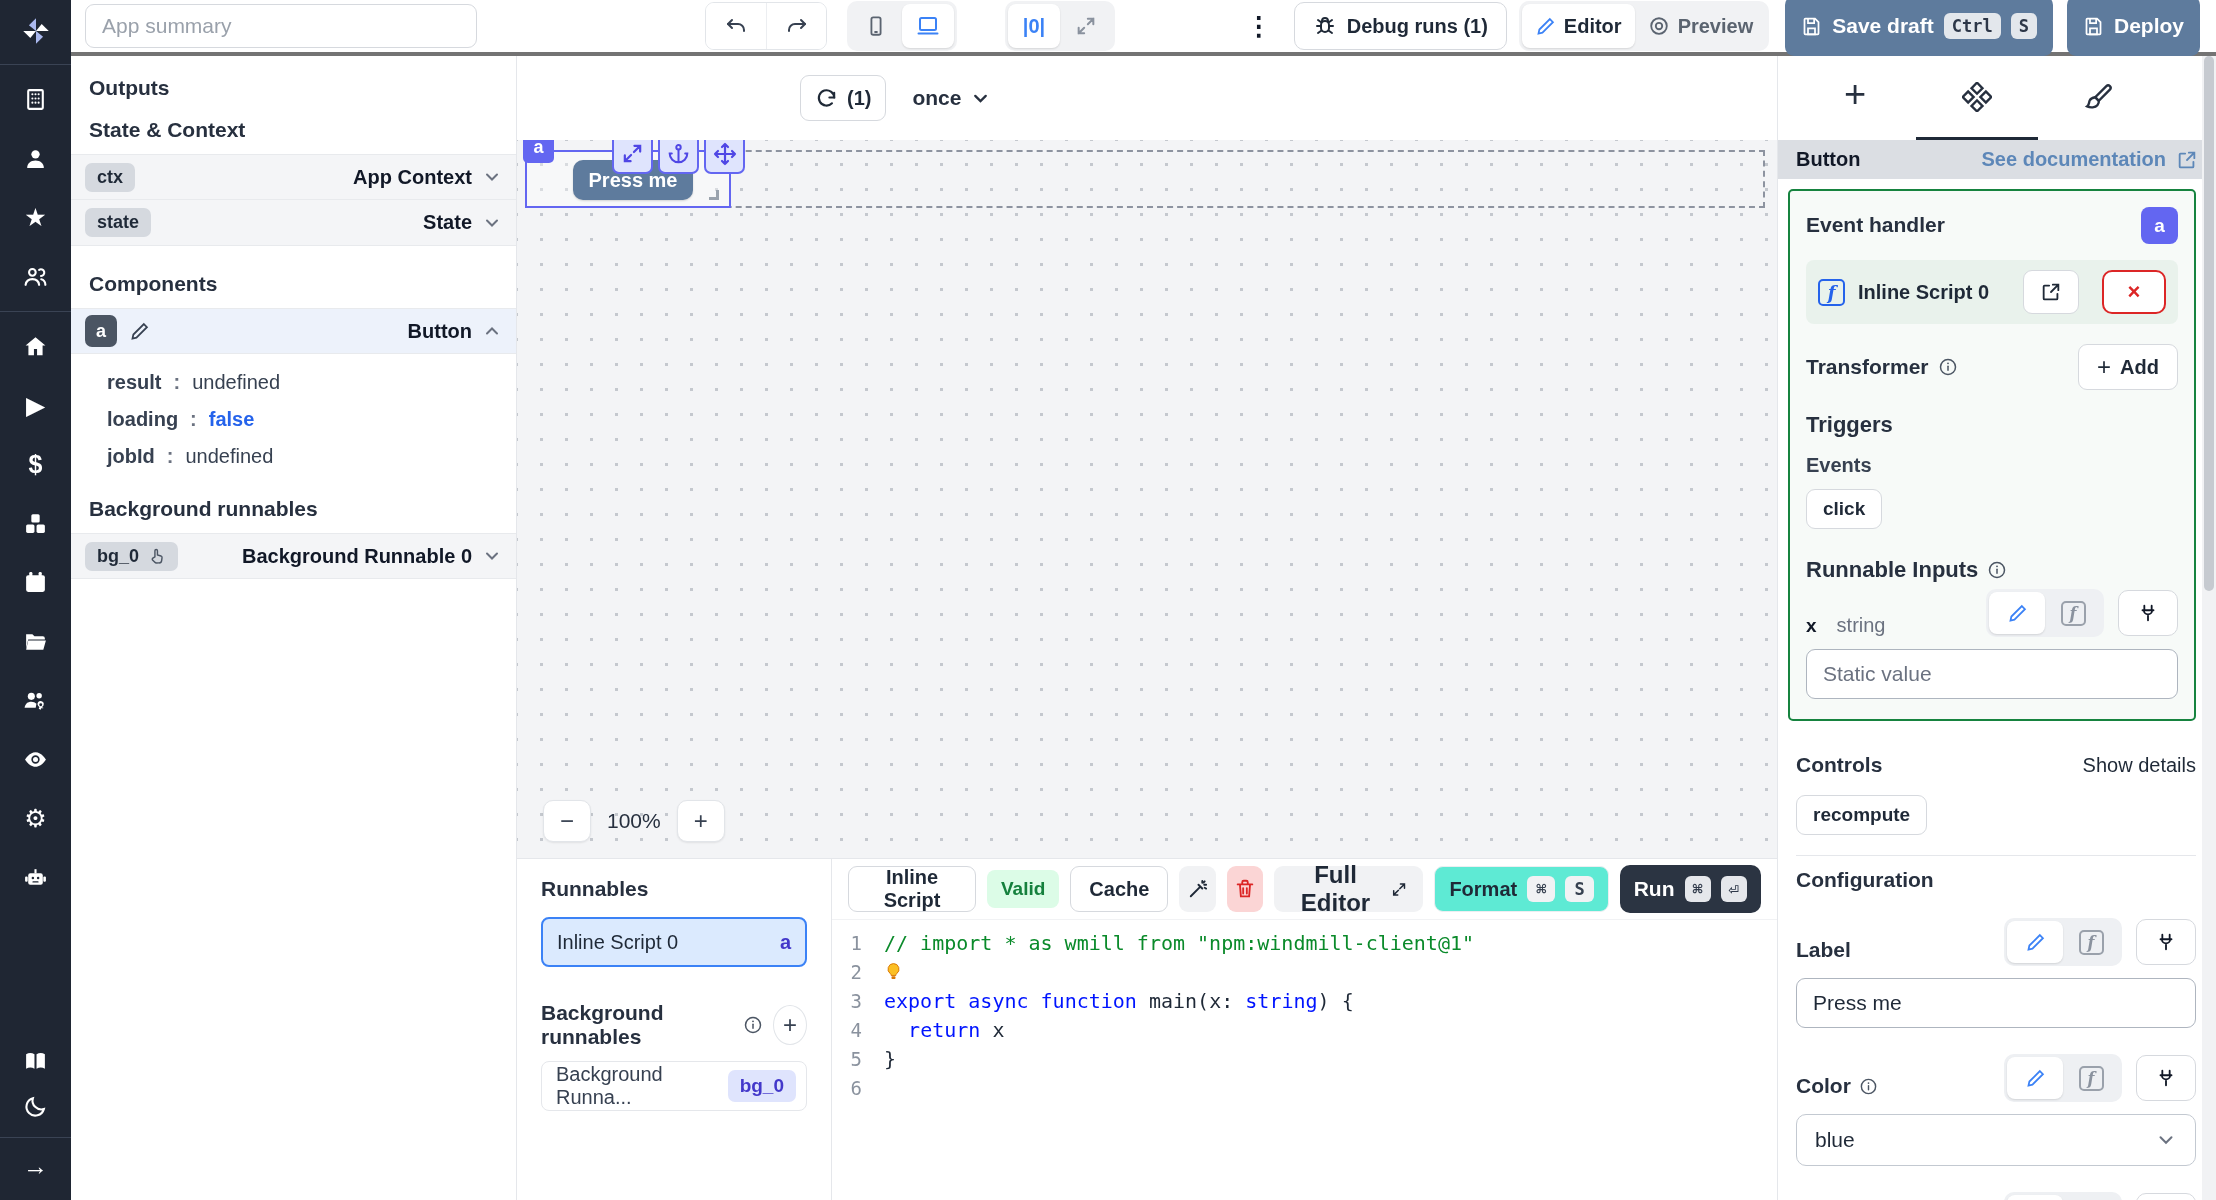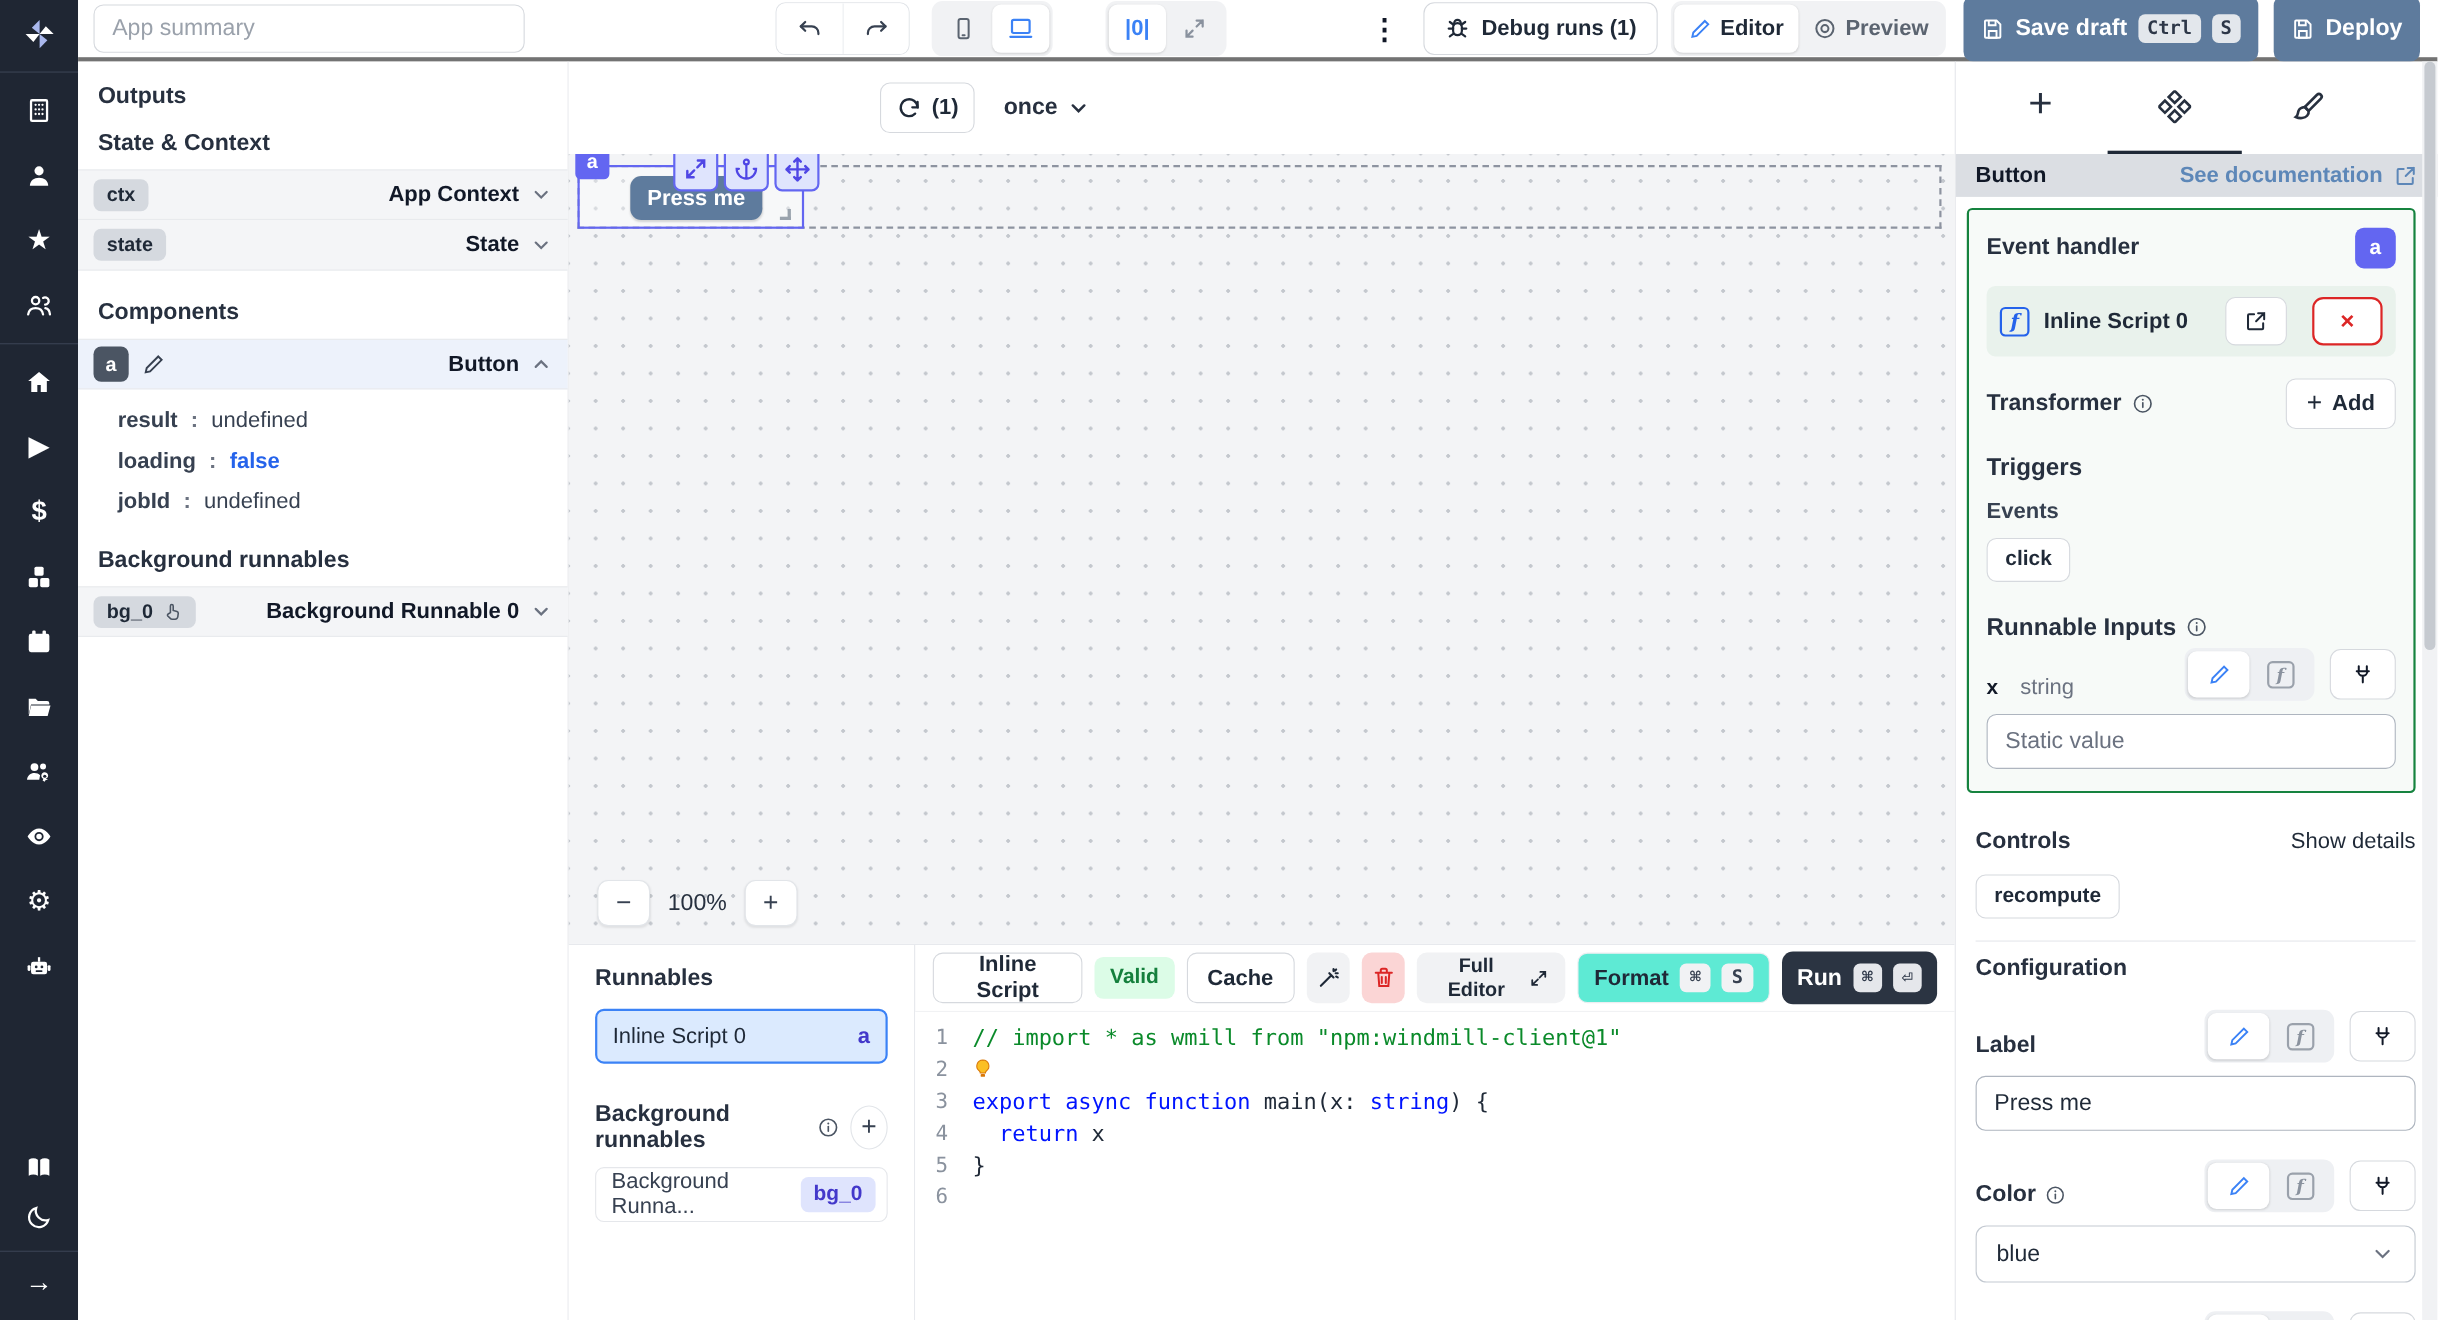--- a/index.html
+++ b/index.html
@@ -97,21 +97,21 @@
   .bg-item { margin-top:12px; display:flex; align-items:center; height:50px; border:1px solid #e5e7eb; border-radius:8px; padding:0 10px 0 14px; font-size:20px; color:#374151; cursor:pointer; }
   .bg-badge { background:#dfe4fd; color:#4338ca; font-weight:700; font-size:19px; border-radius:7px; padding:5px 12px; }
 
   .editor { flex:1; display:flex; flex-direction:column; min-width:0; }
   .ed-toolbar { height:60px; display:flex; align-items:center; gap:11px; padding:0 16px; flex-shrink:0; }
   .ed-name { border:1px solid #d6d9de; border-radius:9px; height:46px; display:flex; align-items:center; padding:0 18px; font-size:20px; font-weight:600; color:#1f2937; background:#fff; cursor:pointer; }
   .valid { background:#dcfce7; color:#15803d; font-weight:700; font-size:19px; border-radius:8px; padding:8px 14px; }
   .icon-chip { width:46px; height:46px; border-radius:9px; display:flex; align-items:center; justify-content:center; cursor:pointer; border:none; }
   .icon-chip.gray { background:#f1f2f4; color:#1f2937; }
   .icon-chip.red { background:#fbd5d5; color:#dc2626; }
-  .gray-btn { background:#f1f2f4; border:none; border-radius:9px; height:46px; display:flex; align-items:center; gap:10px; padding:0 16px; font-size:18px; font-weight:600; color:#1f2937; cursor:pointer; font-family:inherit; }
+  .gray-btn { background:#f1f2f4; border:none; border-radius:9px; height:46px; display:flex; align-items:center; gap:10px; padding:0 16px; font-size:24px; font-weight:600; color:#1f2937; cursor:pointer; font-family:inherit; }
   .format-btn { background:#5eead4; border:1px solid #eceef1; border-radius:9px; height:46px; display:flex; align-items:center; gap:10px; padding:0 14px; font-size:20px; font-weight:600; color:#1f2937; cursor:pointer; font-family:inherit; }
   .kbd-lt { background:#f1f2f4; color:#374151; border-radius:6px; padding:3px 9px; font-size:17px; font-weight:600; font-family:"DejaVu Sans Mono", monospace; }
   .run-btn { margin-left:auto; background:#2b3442; border:none; border-radius:10px; height:48px; display:flex; align-items:center; gap:10px; padding:0 14px; font-size:21px; font-weight:700; color:#fff; cursor:pointer; font-family:inherit; }
   .run-btn .kbd { background:#e5e7eb; }
   .code { flex:1; overflow:hidden; font-family:"DejaVu Sans Mono", monospace; font-size:20px; padding-top:8px; background:#fff; border-top:1px solid #f1f2f4; }
   .code-line { display:flex; height:29px; align-items:center; }
   .code-ln { width:52px; text-align:right; padding-right:22px; color:#8a929e; flex-shrink:0; font-size:19px; }
   .tok-comment { color:#0a8a2a; }
   .tok-kw { color:#0014ff; }
   .tok-type { color:#0014ff; }

